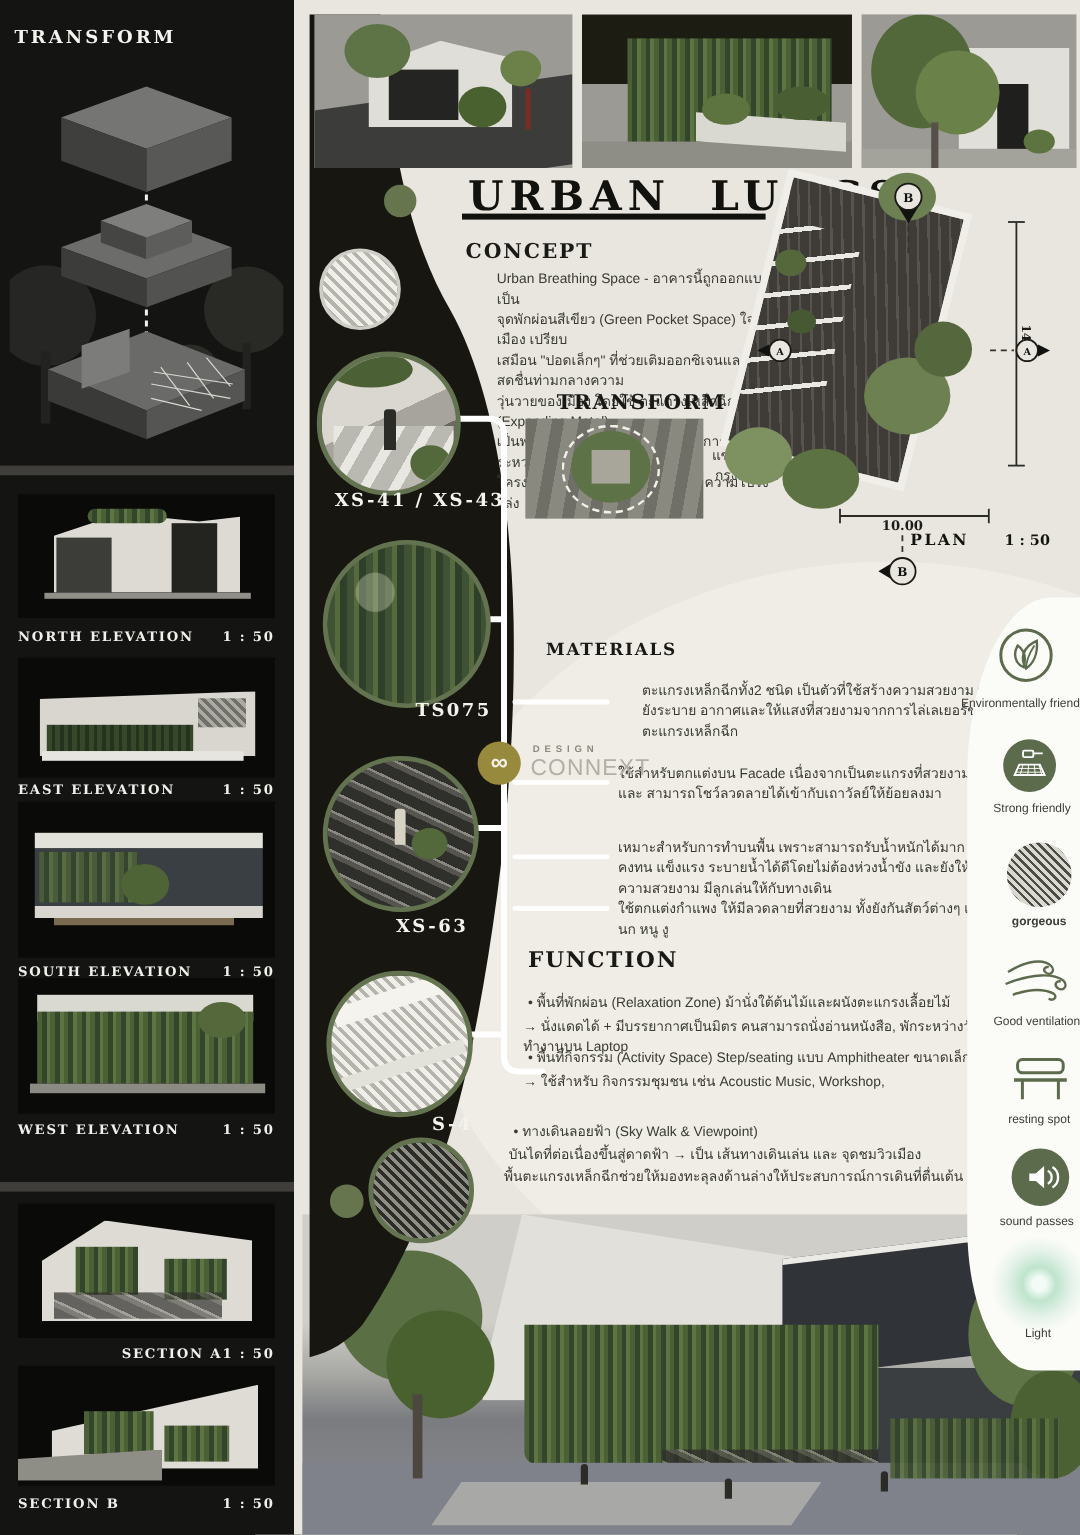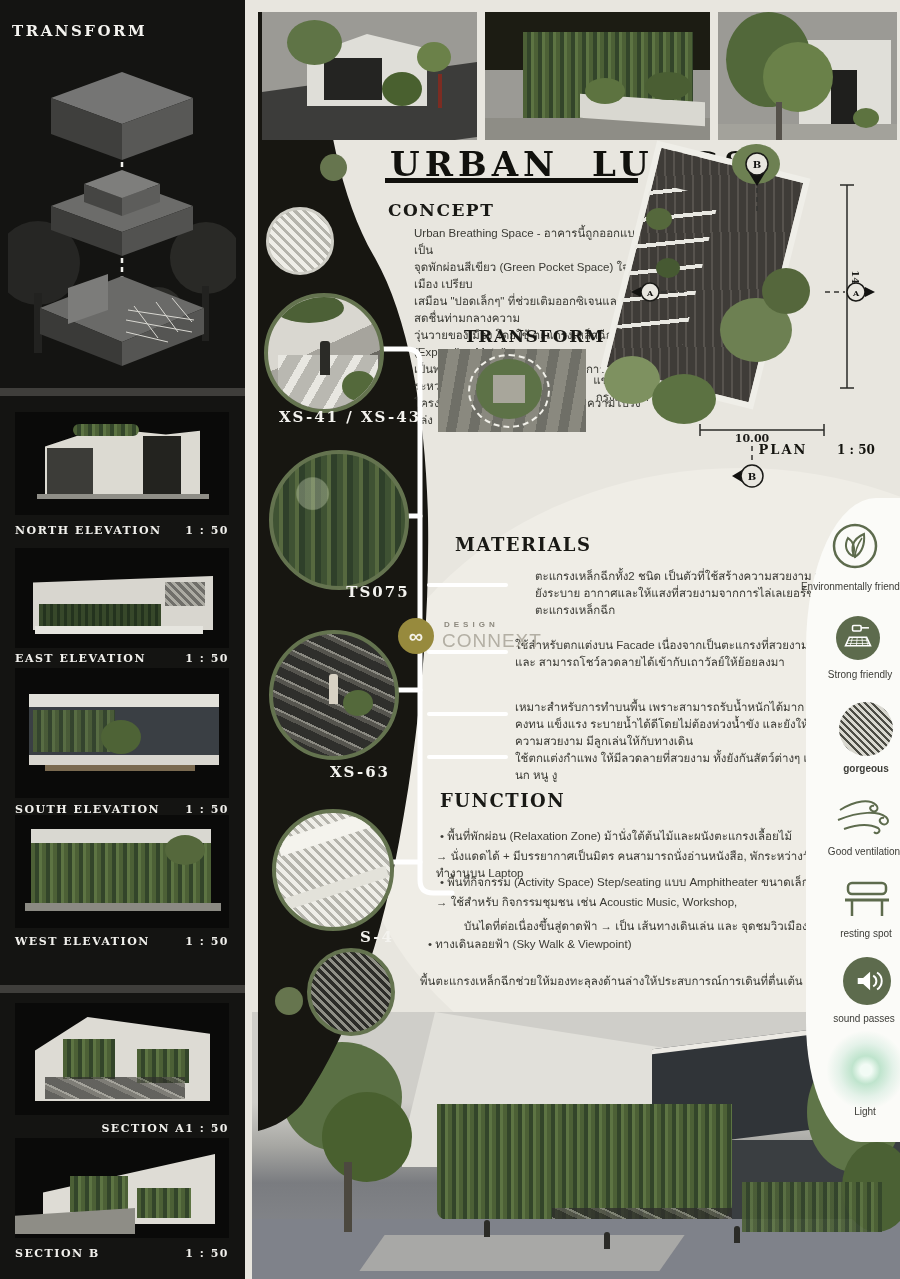--- a/index.html
+++ b/index.html
@@ -359,37 +359,37 @@
 
   <div class="circ fill-mesh-light" style="left:272px;top:809px;width:114px;height:114px;">
     <div class="abs" style="left:0;top:10px;width:114px;height:16px;background:#f4f3ed;transform:rotate(-18deg);"></div>
     <div class="abs" style="left:0;top:70px;width:114px;height:12px;background:#e3e2da;transform:rotate(-18deg);"></div>
   </div>
   <div class="circ-lbl ser" style="left:377px;top:928px;">S-4</div>
 
   <div class="circ fill-mesh-dark" style="left:307px;top:948px;width:80px;height:80px;"></div>
   <div class="olive-dot" style="left:275px;top:987px;width:28px;height:28px;"></div>
 
-  <div class="h-sec ser" style="left:455px;top:534px;font-size:18px;">MATERIALS</div>
+  <div class="h-sec ser" style="left:455px;top:534px;font-size:14px;">MATERIALS</div>
   <div class="abs thai" style="left:515px;top:568px;width:300px;margin-left:20px;">ตะแกรงเหล็กฉีกทั้ง2 ชนิด เป็นตัวที่ใช้สร้างความสวยงาม ทั้งยังระบาย อากาศและให้แสงที่สวยงามจากการไล่เลเยอร์ของตะแกรงเหล็กฉีก</div>
   <div class="abs thai" style="left:515px;top:699px;width:310px;">เหมาะสำหรับการทำบนพื้น เพราะสามารถรับน้ำหนักได้มาก คงทน แข็งแรง ระบายน้ำได้ดีโดยไม่ต้องห่วงน้ำขัง และยังให้ความสวยงาม มีลูกเล่นให้กับทางเดิน</div>
   <div class="abs thai" style="left:515px;top:637px;width:300px;">ใช้สำหรับตกแต่งบน Facade เนื่องจากเป็นตะแกรงที่สวยงาม และ สามารถโชว์ลวดลายได้เข้ากับเถาวัลย์ให้ย้อยลงมา</div>
   <div class="abs thai" style="left:515px;top:750px;width:310px;">ใช้ตกแต่งกำแพง ให้มีลวดลายที่สวยงาม ทั้งยังกันสัตว์ต่างๆ เช่น นก หนู งู</div>
 
   <div class="wm-circle">∞</div>
   <div class="wm-top">DESIGN</div>
   <div class="wm-bottom">CONNEXT</div>
 
   <div class="h-sec ser" style="left:440px;top:790px;font-size:18px;">FUNCTION</div>
   <div class="abs thai" style="left:440px;top:828px;width:400px;">•  พื้นที่พักผ่อน (Relaxation Zone) ม้านั่งใต้ต้นไม้และผนังตะแกรงเลื้อยไม้</div>
   <div class="abs thai" style="left:436px;top:848px;width:420px;">→  นั่งแดดได้ + มีบรรยากาศเป็นมิตร คนสามารถนั่งอ่านหนังสือ, พักระหว่างวัน, ทำงานบน Laptop</div>
   <div class="abs thai" style="left:440px;top:874px;width:400px;">•  พื้นที่กิจกรรม (Activity Space) Step/seating แบบ Amphitheater ขนาดเล็ก</div>
   <div class="abs thai" style="left:436px;top:894px;width:400px;">→  ใช้สำหรับ กิจกรรมชุมชน เช่น Acoustic Music, Workshop,</div>
   <div class="abs thai" style="left:428px;top:936px;width:360px;">•  ทางเดินลอยฟ้า (Sky Walk &amp; Viewpoint)</div>
-  <div class="abs thai" style="left:424px;top:918px;width:380px;margin-left:40px;">บันไดที่ต่อเนื่องขึ้นสู่ดาดฟ้า → เป็น เส้นทางเดินเล่น และ จุดชมวิวเมือง</div>
+  <div class="abs thai" style="left:424px;top:955px;width:380px;">บันไดที่ต่อเนื่องขึ้นสู่ดาดฟ้า → เป็น เส้นทางเดินเล่น และ จุดชมวิวเมือง</div>
   <div class="abs thai" style="left:420px;top:973px;width:390px;">พื้นตะแกรงเหล็กฉีกช่วยให้มองทะลุลงด้านล่างให้ประสบการณ์การเดินที่ตื่นเต้น</div>
 
   <div class="white-strip"></div>
 
   <svg class="abs" style="left:831px;top:522px;" width="48" height="48" viewBox="0 0 48 48">
     <circle cx="24" cy="24" r="21" fill="none" stroke="#5d6b4d" stroke-width="2.5"></circle>
     <path d="M24,35 C19,27 21,17 33,12 C34,23 30,31 24,35 Z" fill="none" stroke="#5d6b4d" stroke-width="2"></path>
     <path d="M22,34 C15,31 13,23 17,16 C23,20 24,27 22,34 Z" fill="none" stroke="#5d6b4d" stroke-width="2"></path>
     <path d="M24,36 C24,30 27,22 31,16" fill="none" stroke="#5d6b4d" stroke-width="1.5"></path>
   </svg>

